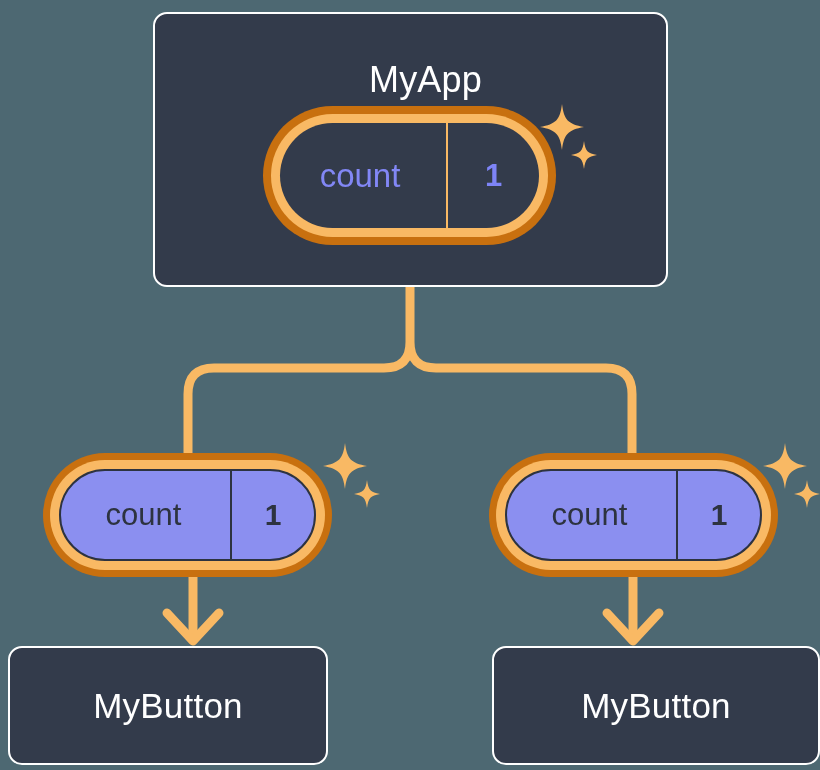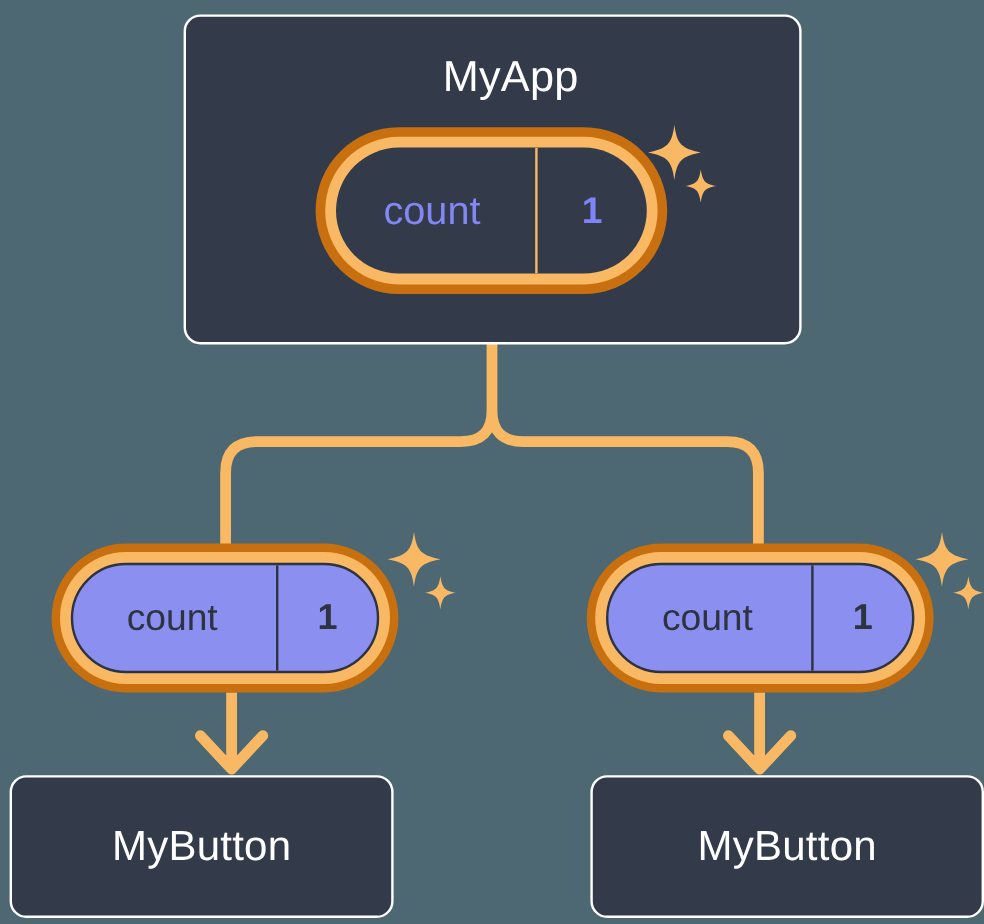--- a/index.html
+++ b/index.html
@@ -48,21 +48,21 @@
     white-space: nowrap;
   }
 
   #card-myapp {
     left: 153px;
     top: 12px;
     width: 515px;
     height: 275px;
   }
   #card-myapp .card-title {
-    margin-top: 29px;
+    margin-top: 45px;
     padding-left: 30px;
   }
 
   .card-button {
     height: 119px;
     top: 646px;
     display: flex;
     align-items: center;
     justify-content: center;
   }

